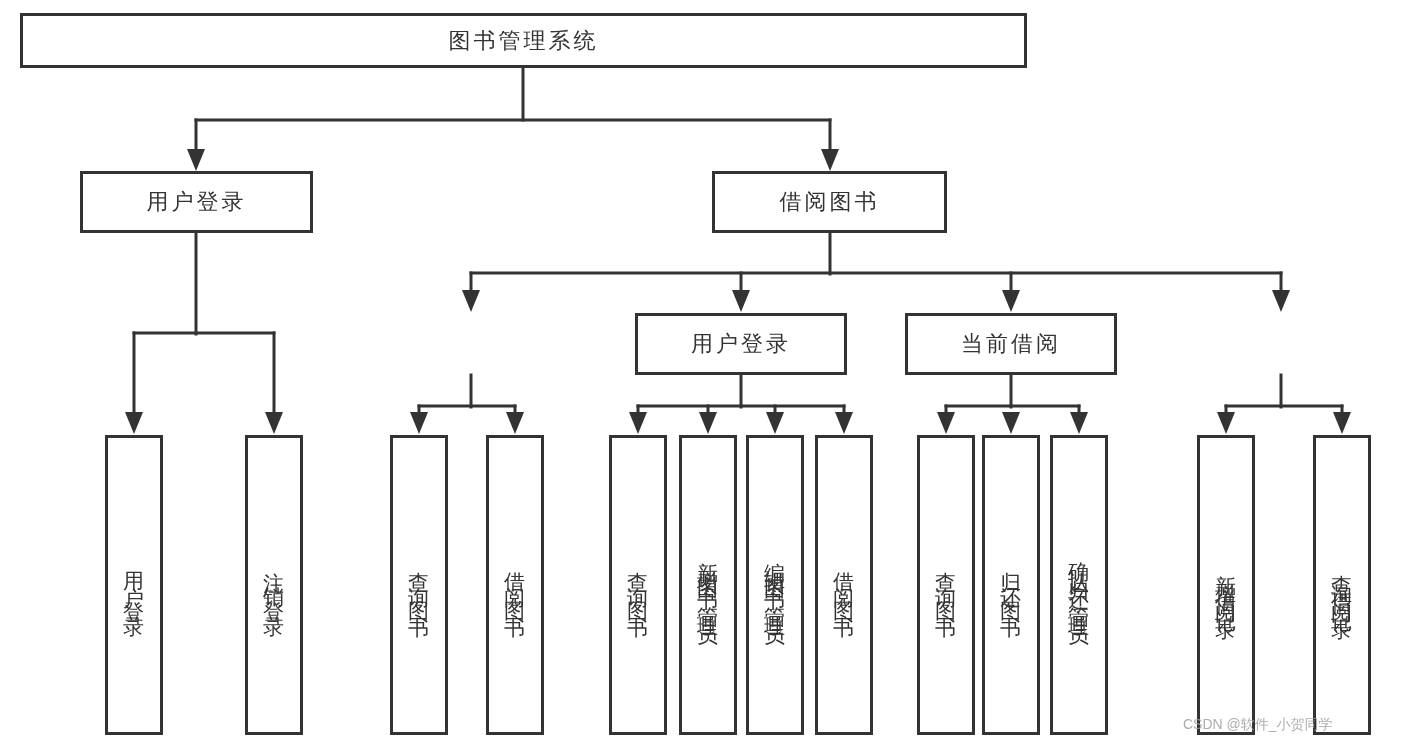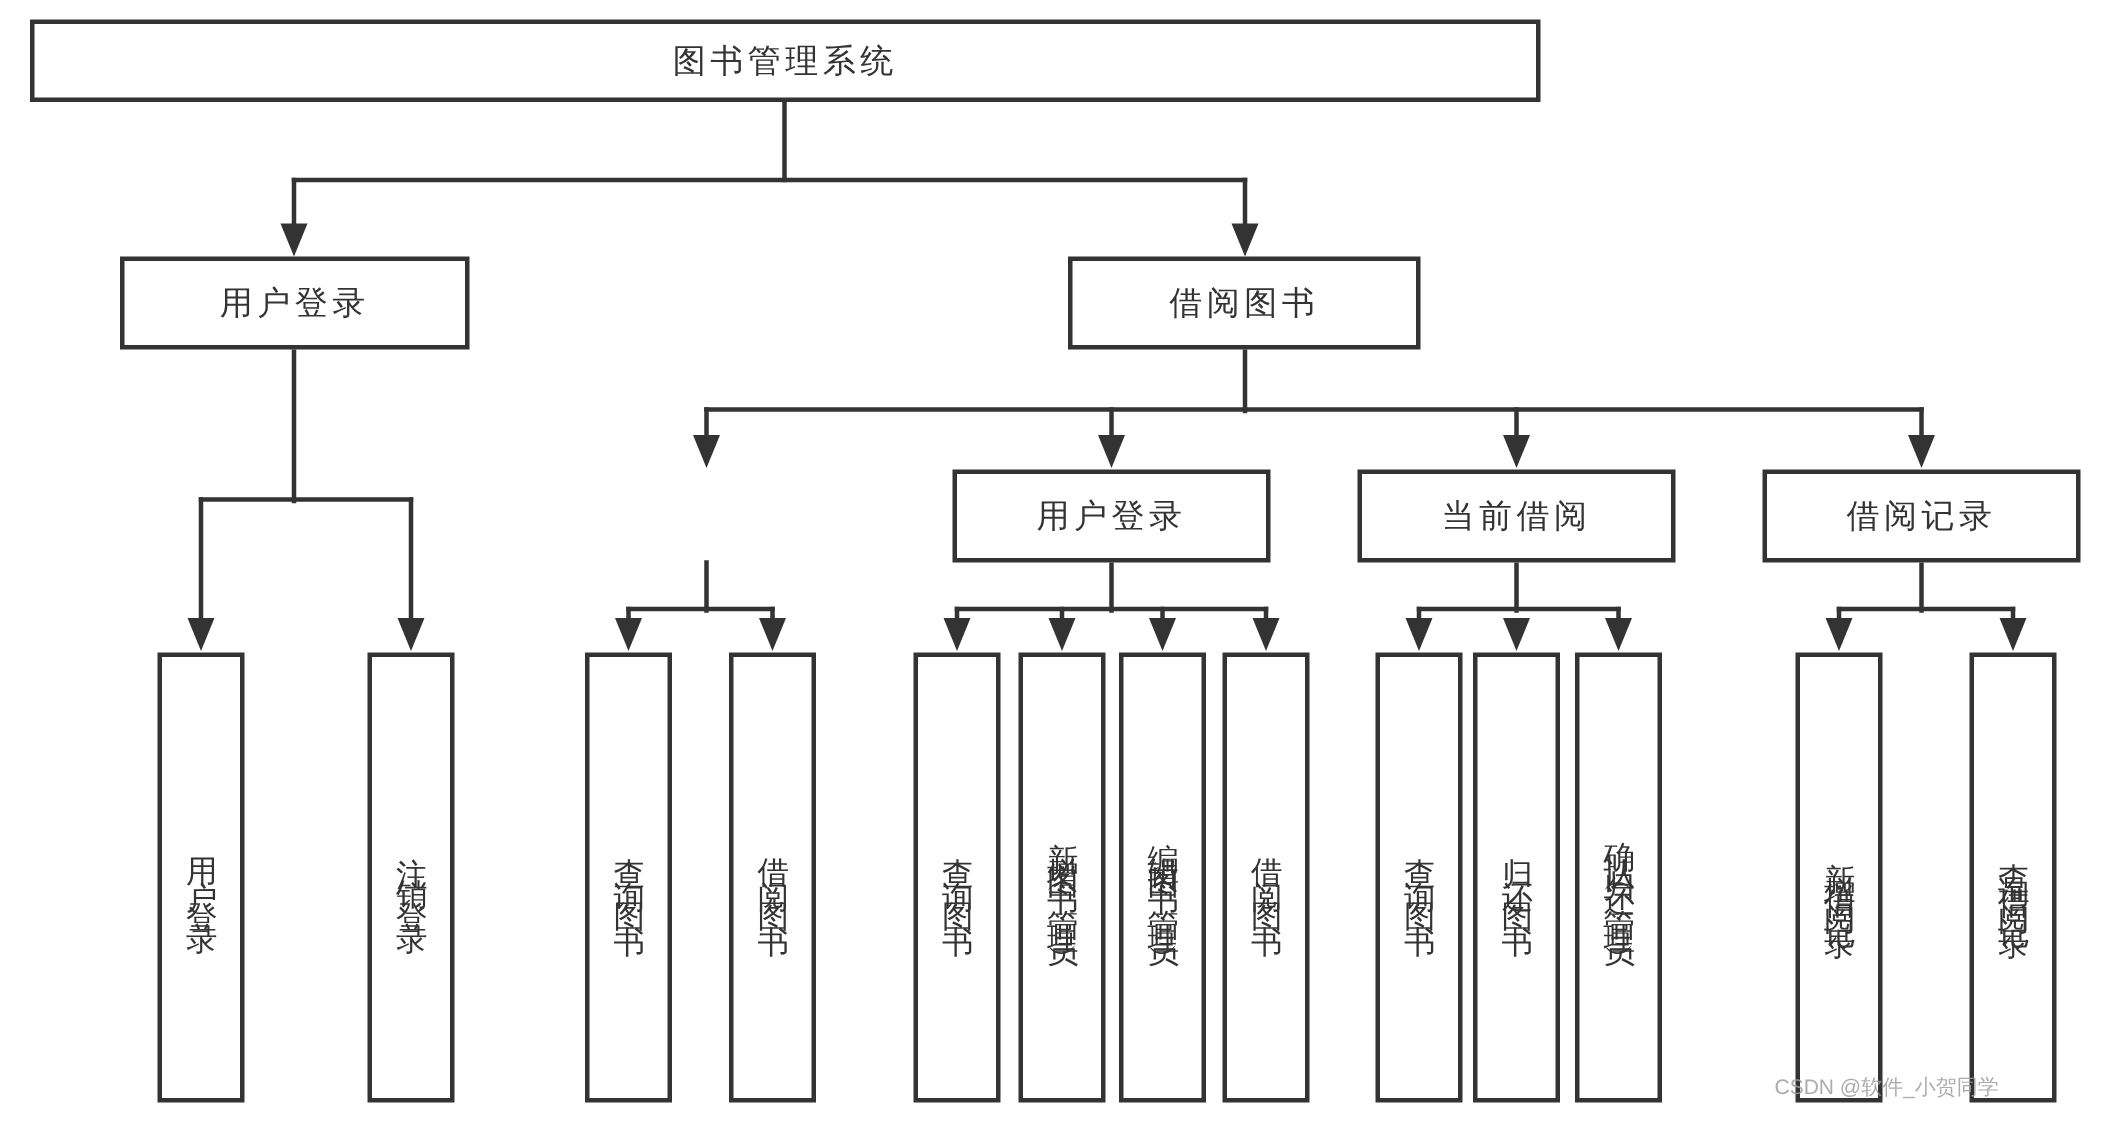--- a/index.html
+++ b/index.html
@@ -154,23 +154,20 @@
   <div class="hbox" style="left:712px; top:171px; width:235px; height:62px">
     <span>借阅图书</span>
   </div>
 
   <div class="hbox" style="left:635px; top:313px; width:212px; height:62px">
     <span>用户登录</span>
   </div>
   <div class="hbox" style="left:905px; top:313px; width:212px; height:62px">
     <span>当前借阅</span>
   </div>
-  <div class="hbox" style="left:1175px; top:313px; width:212px; height:62px">
-    <span>借阅记录</span>
-  </div>
 
   <div class="vbox short" style="left:105px">
     <span>用户登录</span>
   </div>
   <div class="vbox short" style="left:245px">
     <span>注销登录</span>
   </div>
 
   <div class="vbox short" style="left:390px">
     <span>查询图书</span>

